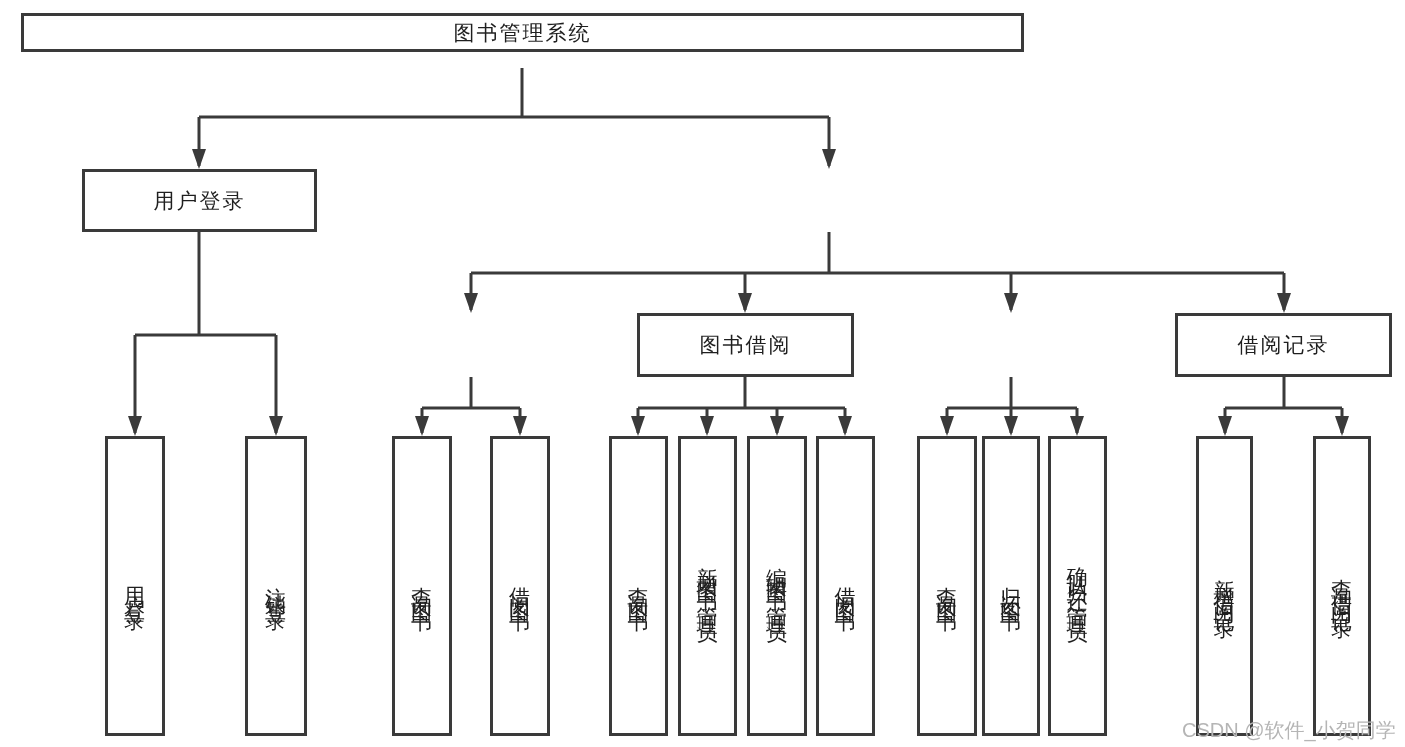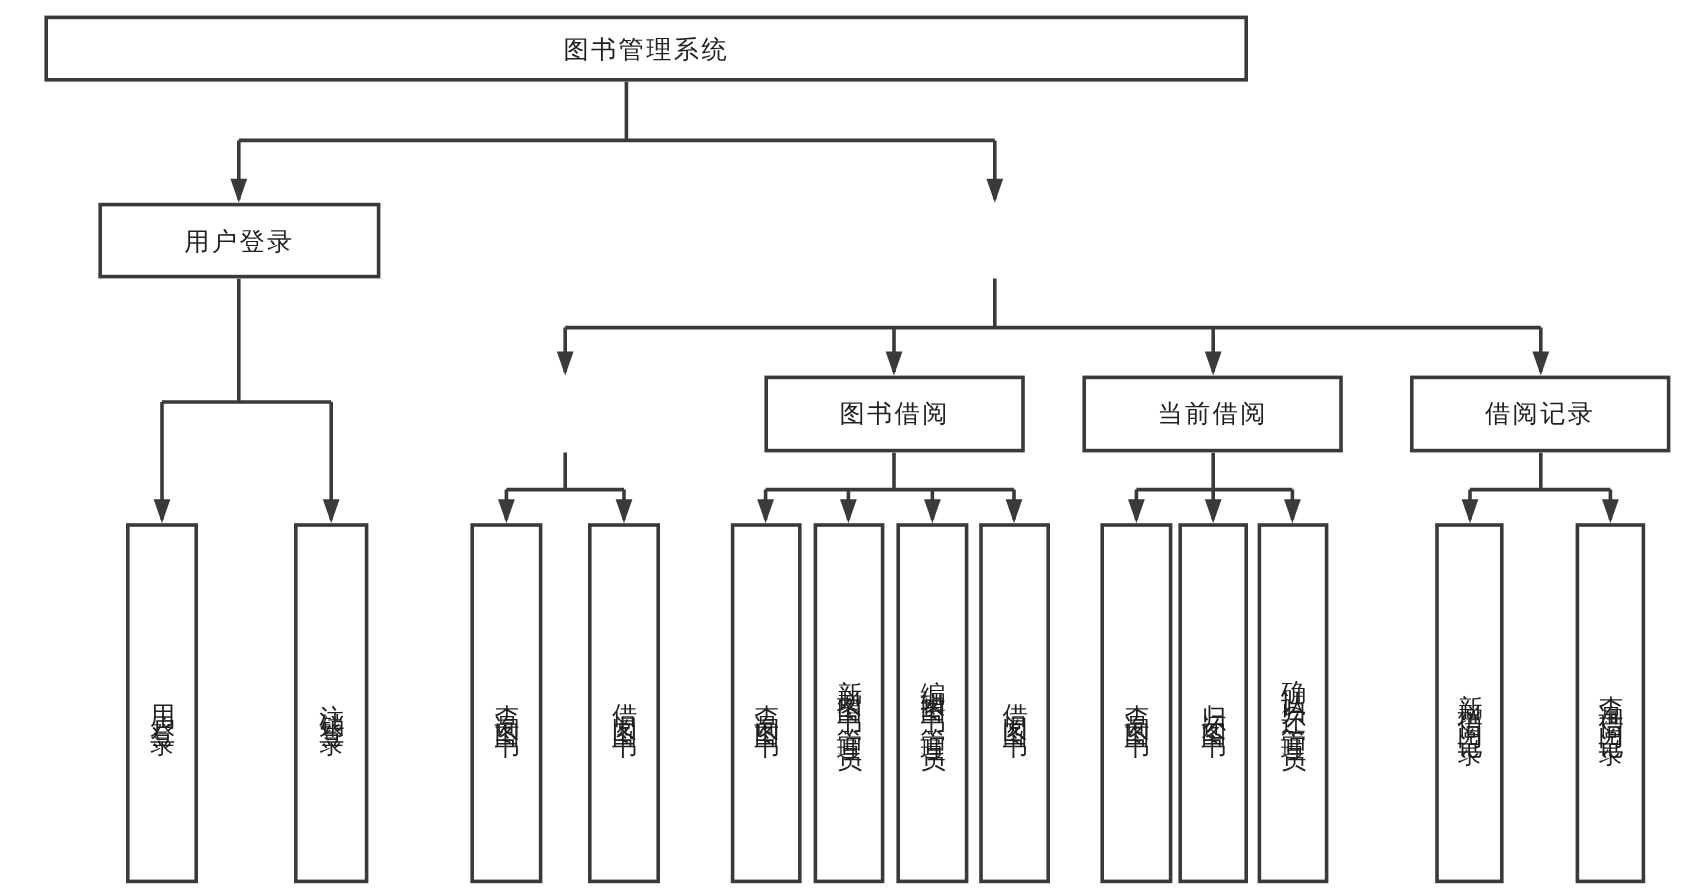--- a/index.html
+++ b/index.html
@@ -89,33 +89,30 @@
     <polygon class="ahead" points="700,416 714,416 707,436"></polygon>
     <polygon class="ahead" points="770,416 784,416 777,436"></polygon>
     <polygon class="ahead" points="838,416 852,416 845,436"></polygon>
     <polygon class="ahead" points="940,416 954,416 947,436"></polygon>
     <polygon class="ahead" points="1004,416 1018,416 1011,436"></polygon>
     <polygon class="ahead" points="1070,416 1084,416 1077,436"></polygon>
     <polygon class="ahead" points="1218,416 1232,416 1225,436"></polygon>
     <polygon class="ahead" points="1335,416 1349,416 1342,436"></polygon>
   </svg>
 
-  <div class="node" style="left:21px; top:13px; width:1003px; height:55px;margin-left:16px;">
+  <div class="node" style="left:21px; top:13px; width:1003px; height:39px;">
     <span class="h-label">图书管理系统</span>
   </div>
 
   <div class="node" style="left:82px; top:169px; width:235px; height:63px;">
     <span class="h-label">用户登录</span>
   </div>
 
   <div class="node" style="left:637px; top:313px; width:217px; height:64px;">
     <span class="h-label">图书借阅</span>
-  </div>
-  <div class="node" style="left:902px; top:313px; width:217px; height:64px;">
-    <span class="h-label">当前借阅</span>
   </div>
   <div class="node" style="left:1175px; top:313px; width:217px; height:64px;">
     <span class="h-label">借阅记录</span>
   </div>
 
   <div class="node leaf" style="left:105px; top:436px; width:60px; height:300px;">
     <span class="v-label">用户登录</span>
   </div>
   <div class="node leaf" style="left:245px; top:436px; width:62px; height:300px;">
     <span class="v-label">注销登录</span>
@@ -147,14 +144,15 @@
   <div class="node leaf" style="left:1048px; top:436px; width:59px; height:300px;">
     <span class="v-label">确认归还（管理员）</span>
   </div>
   <div class="node leaf" style="left:1196px; top:436px; width:57px; height:300px;">
     <span class="v-label">新增借阅记录</span>
   </div>
   <div class="node leaf" style="left:1313px; top:436px; width:58px; height:300px;">
     <span class="v-label">查询借阅记录</span>
   </div>
 
+  <div class="watermark">CSDN @软件_小贺同学</div>
 
 </div>
 
 </body></html>

